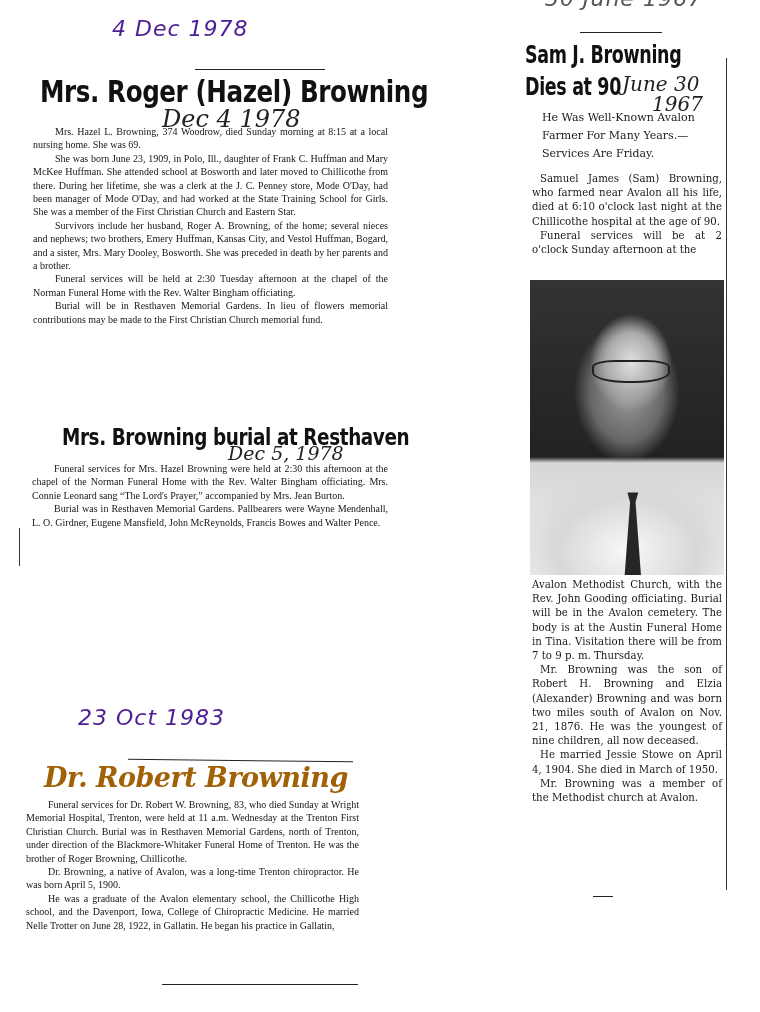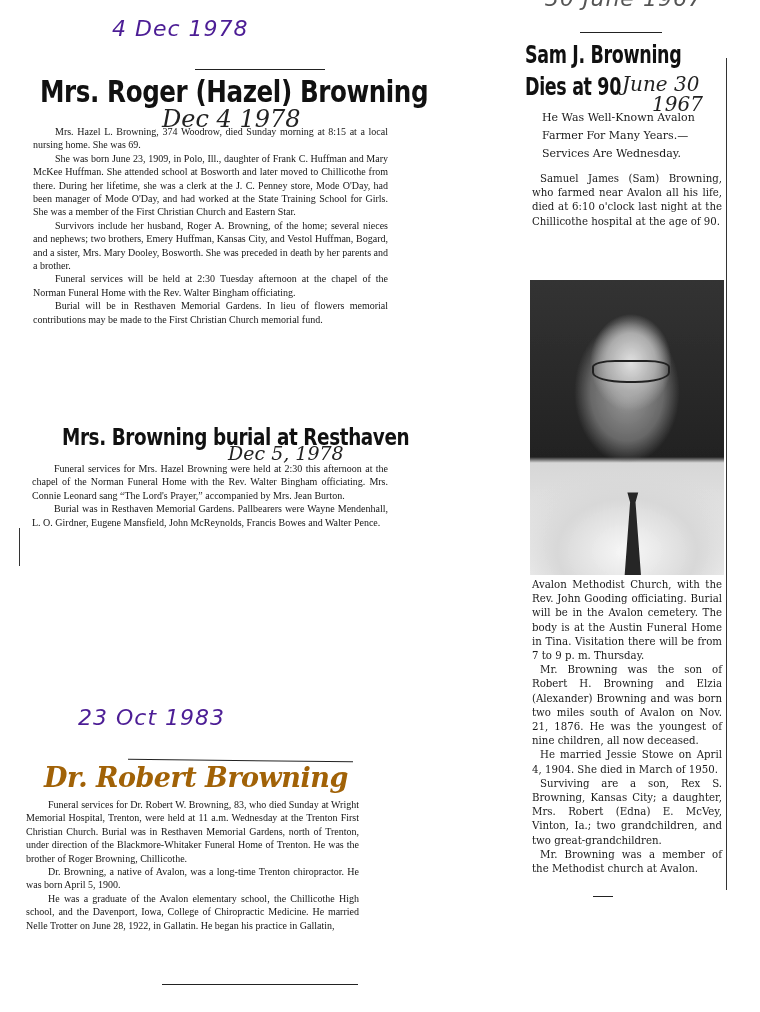--- a/index.html
+++ b/index.html
@@ -72,30 +72,30 @@
 
 <div class="rule" style="left:580px;top:32px;width:82px;"></div>
 <div class="abs head-cond" style="left:525px;top:40px;font-size:25px;transform:scaleX(0.7);">Sam J. Browning</div>
 <div class="abs head-cond" style="left:525px;top:72px;font-size:25px;transform:scaleX(0.7);">Dies at 90</div>
 <div class="abs hand-up" style="left:622px;top:72px;font-size:20px;">June 30</div>
 <div class="abs hand-up" style="left:652px;top:92px;font-size:20px;">1967</div>
 
 <div class="abs sub-deck" style="left:542px;top:109px;width:190px;">
   <div>He Was Well-Known Avalon</div>
   <div>Farmer For Many Years.—</div>
-  <div>Services Are Wednesday.</div>
+  <div>Services Are Friday.</div>
 </div>
 <div class="vrule" style="left:726px;top:58px;height:832px;"></div>
 
 <div class="abs col-text" style="left:532px;top:172px;width:190px;">
   <p>Samuel James (Sam) Browning, who farmed near Avalon all his life, died at 6:10 o'clock last night at the Chillicothe hospital at the age of 90.</p>
+  <p>Funeral services will be at 2 o'clock Sunday afternoon at the</p>
 </div>
 
 <div class="photo" style="left:530px;top:280px;width:194px;height:295px;" title="Portrait of Sam J. Browning in glasses, shirt, tie and suspenders"></div>
 
 <div class="abs col-text" style="left:532px;top:578px;width:190px;">
   <p style="text-indent:0;">Avalon Methodist Church, with the Rev. John Gooding officiating. Burial will be in the Avalon cemetery. The body is at the Austin Funeral Home in Tina. Visitation there will be from 7 to 9 p. m. Thursday.</p>
   <p>Mr. Browning was the son of Robert H. Browning and Elzia (Alexander) Browning and was born two miles south of Avalon on Nov. 21, 1876. He was the youngest of nine children, all now deceased.</p>
   <p>He married Jessie Stowe on April 4, 1904. She died in March of 1950.</p>
-  <p>Surviving are a son, Rex S. Browning, Kansas City; a daughter, Mrs. Robert (Edna) E. McVey, Vinton, Ia.; two grandchildren, and two great-grandchildren.</p>
   <p>Mr. Browning was a member of the Methodist church at Avalon.</p>
 </div>
 <div class="rule" style="left:593px;top:896px;width:20px;"></div>
 
 </body></html>

